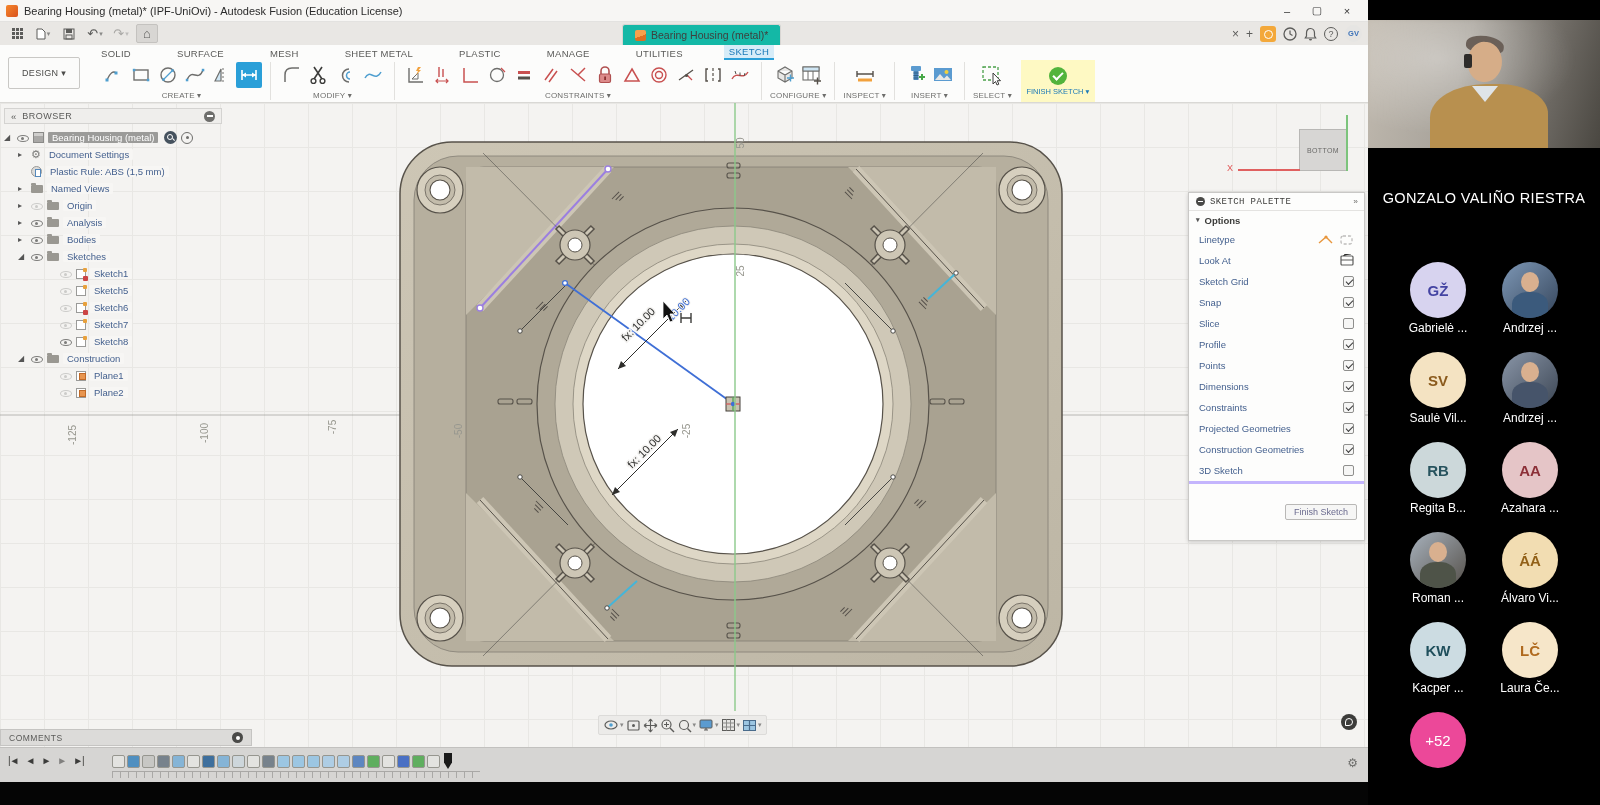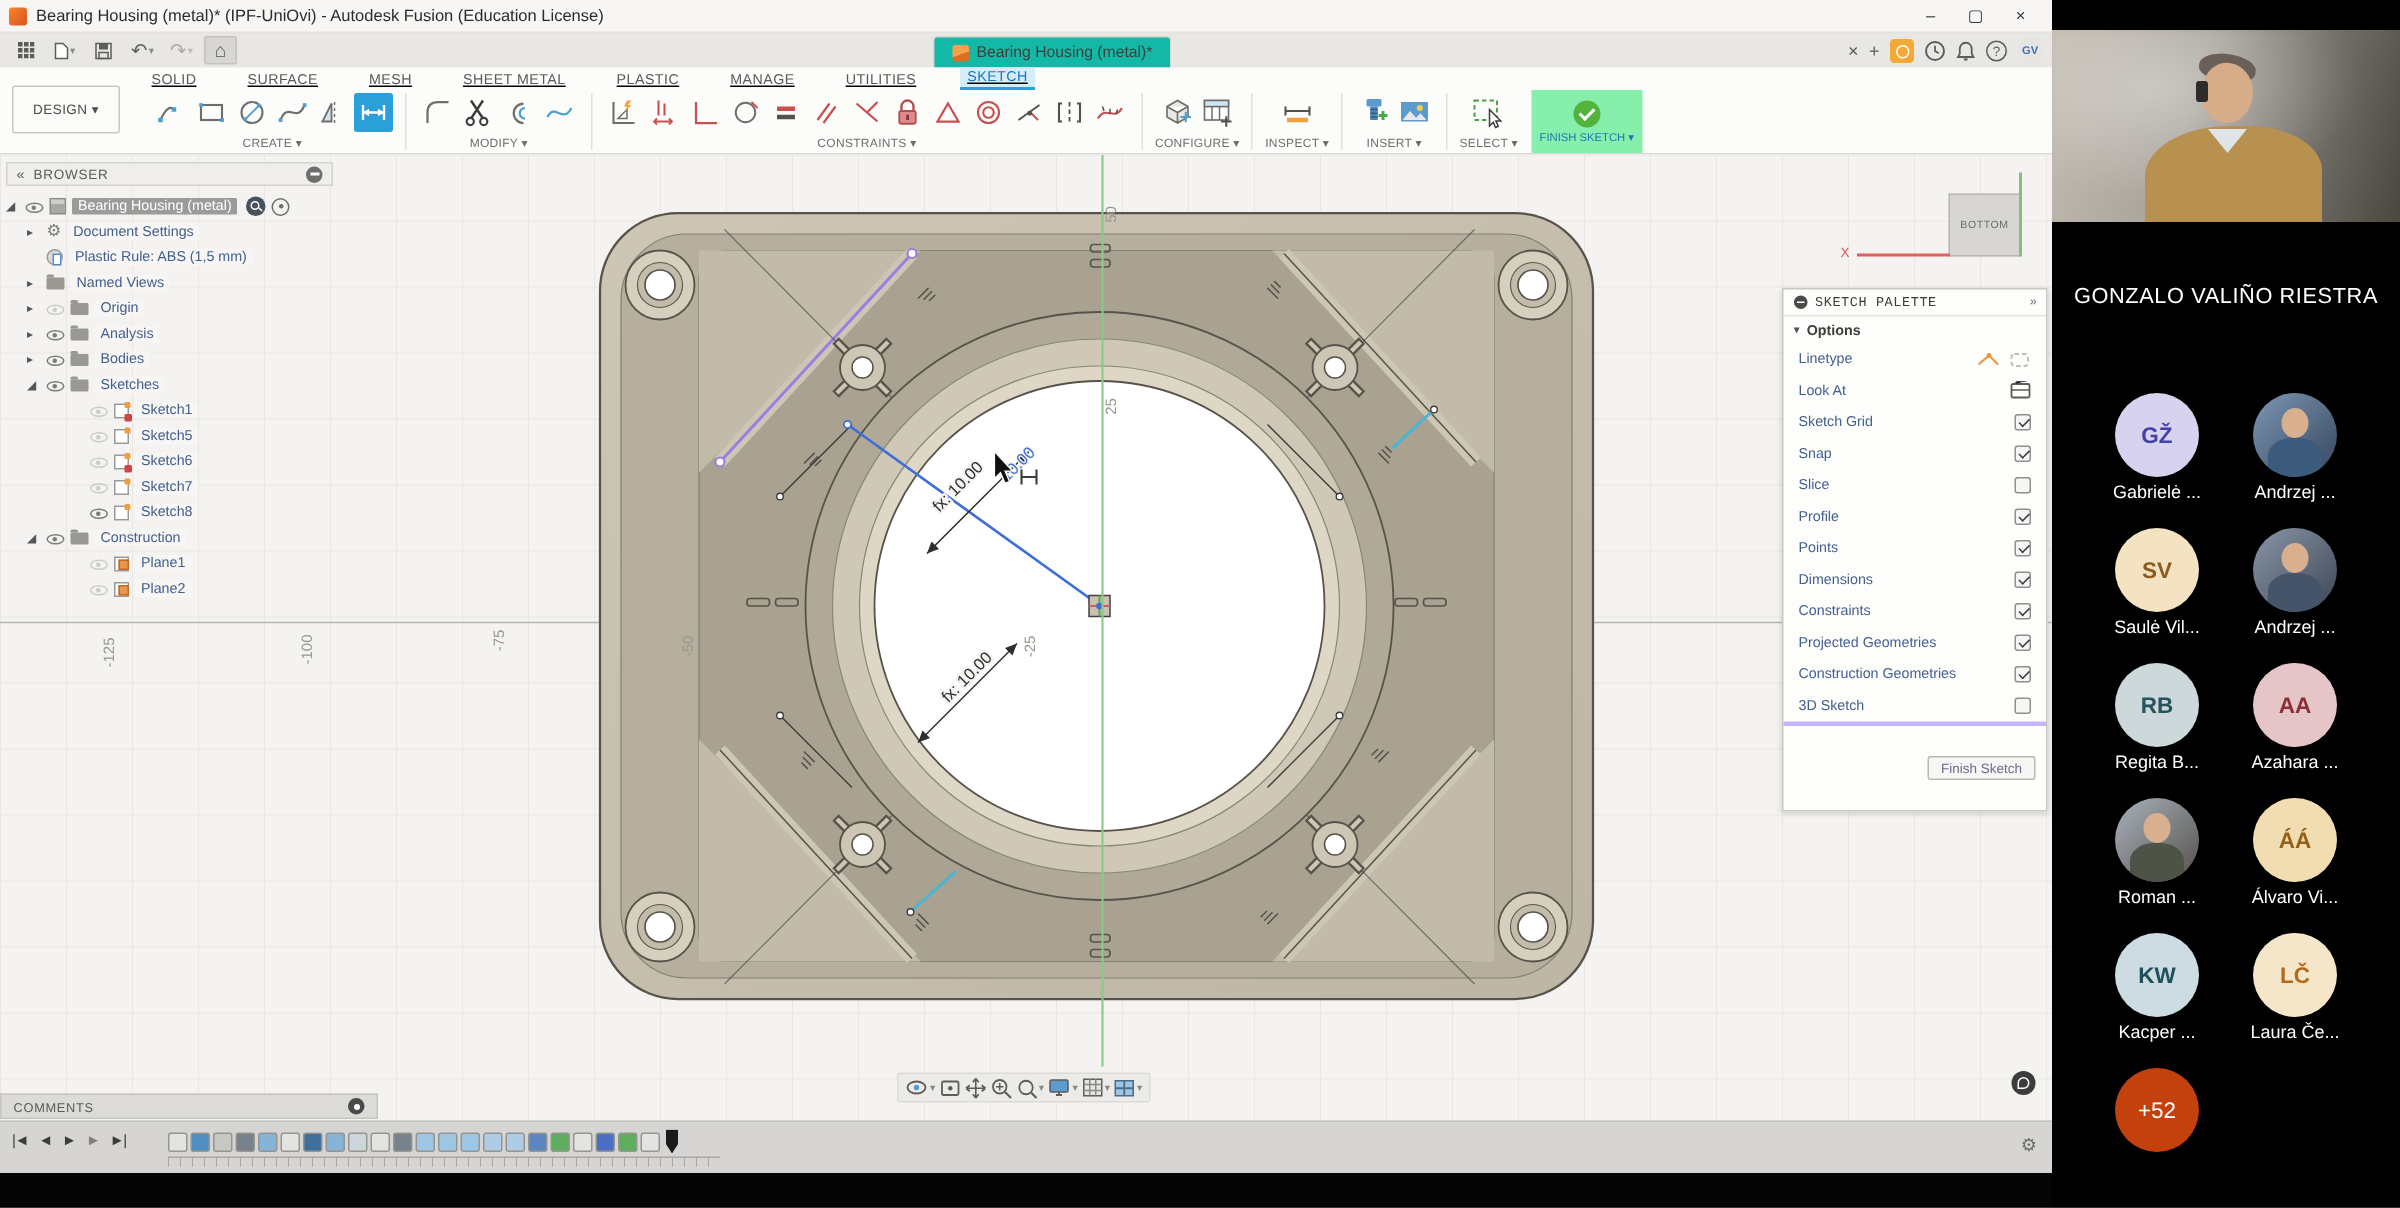--- a/index.html
+++ b/index.html
@@ -30,31 +30,31 @@
   .tr-x,.tr-plus { font-size:12px; color:#5c5c5a; }
   .job-badge { width:16px; height:16px; border-radius:3px; background:#f3a83a; position:relative; }
   .job-badge::after { content:""; position:absolute; left:4px; top:4px; width:7px; height:7px; border:1.5px solid #fff; border-radius:50%; }
   .mini-svg { display:block; }
   .help-ico { width:14px; height:14px; border-radius:50%; border:1.2px solid #5c5c5a; color:#5c5c5a; font-size:9px; display:flex; align-items:center; justify-content:center; }
   .avatar-gv { width:17px; height:17px; border-radius:50%; background:#e6e5e3; color:#3c72b8; font-size:7.5px; font-weight:bold; display:flex; align-items:center; justify-content:center; }
 
   
   .ribbon { height:58px; background:#fcfcfb; border-bottom:1px solid #d9d8d5; position:relative; flex:none; }
   .design-btn { position:absolute; left:8px; top:12px; width:72px; height:32px; border:1px solid #c9c8c5; border-radius:2px; background:#fbfbfa; display:flex; align-items:center; justify-content:center; font-size:9px; color:#4b4b49; letter-spacing:.3px; }
-  .rtabs { display:flex; gap:24px; margin-left:96px; height:15px; align-items:flex-end;text-decoration:underline; }
+  .rtabs { display:flex; gap:36px; margin-left:96px; height:15px; align-items:flex-end; }
   .rtab { font-size:9.5px; color:#5a5a58; letter-spacing:.3px; padding:1px 5px; }
   .rtab.active { background:#d6ecf8; color:#1a79b8; border-bottom:2px solid #2a9fd8; }
   .rtools { display:flex; align-items:stretch; margin-left:96px; height:42px; }
   .rgroup { display:flex; flex-direction:column; align-items:center; justify-content:flex-start; padding:0 5px; }
   .ricons { display:flex; align-items:center; height:30px; gap:1px; }
   .rlabel { font-size:8px; color:#6e6e6c; letter-spacing:.2px; margin-top:1px; white-space:nowrap; }
   .ricon { width:26px; height:26px; display:flex; align-items:center; justify-content:center; border-radius:2px; }
   .ricon.sel { background:#2a9fd8; }
   .rsep { width:1px; background:#e2e1de; margin:2px 3px; }
-  .finish-btn { width:74px; background:#86efac; display:flex; flex-direction:column; align-items:center; justify-content:center; gap:2px; margin-left:4px; }
+  .finish-btn { width:74px; background:#fef9c3; display:flex; flex-direction:column; align-items:center; justify-content:center; gap:2px; margin-left:4px; }
   .fcheck { width:18px; height:18px; border-radius:50%; background:#52b43c; position:relative; }
   .fcheck::after { content:""; position:absolute; left:4px; top:5px; width:8px; height:4px; border-left:2px solid #fff; border-bottom:2px solid #fff; transform:rotate(-45deg); }
   .finish-btn span { font-size:7.5px; color:#1a79b8; white-space:nowrap; }
 
   
   .main { position:relative; height:679px; flex:none; background-color:#f4f3f1;
     background-image:linear-gradient(#e8e7e4 1px, transparent 1px),linear-gradient(90deg,#e8e7e4 1px, transparent 1px);
     background-size:44px 44px; overflow:hidden; }
   .model-svg { position:absolute; left:0; top:0; }
 
@@ -1051,20 +1051,20 @@
           </div>
         <div class="pname">Kacper ...</div>
       </div>
       <div class="pcell">
         <div class="pavatar" style="background: rgb(246, 230, 201); color: rgb(176, 106, 30);">
             <span>LČ</span>
           </div>
         <div class="pname">Laura Če...</div>
       </div>
       <div class="pcell">
-        <div class="pavatar small-txt" style="background: #c2410c; color: rgb(255, 255, 255);">
+        <div class="pavatar small-txt" style="background: #ec4899; color: rgb(255, 255, 255);">
             <span>+52</span>
           </div>
         <div class="pname"></div>
       </div>
     </div>
   </div>
 </div>
 
 </body></html>

